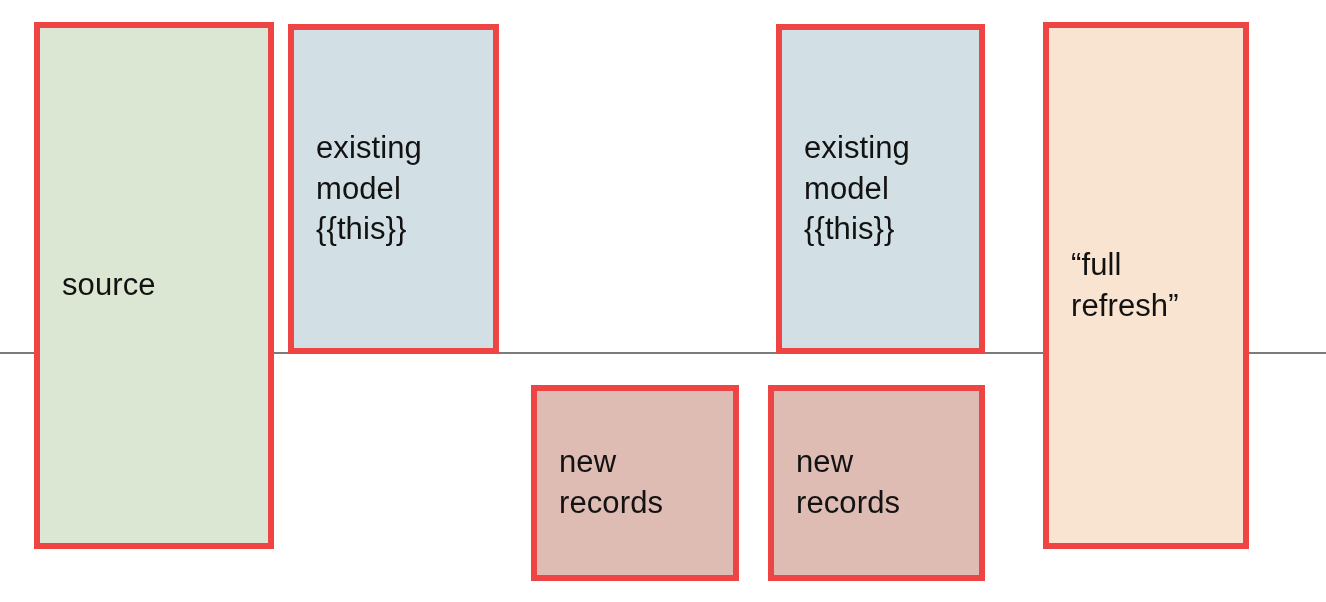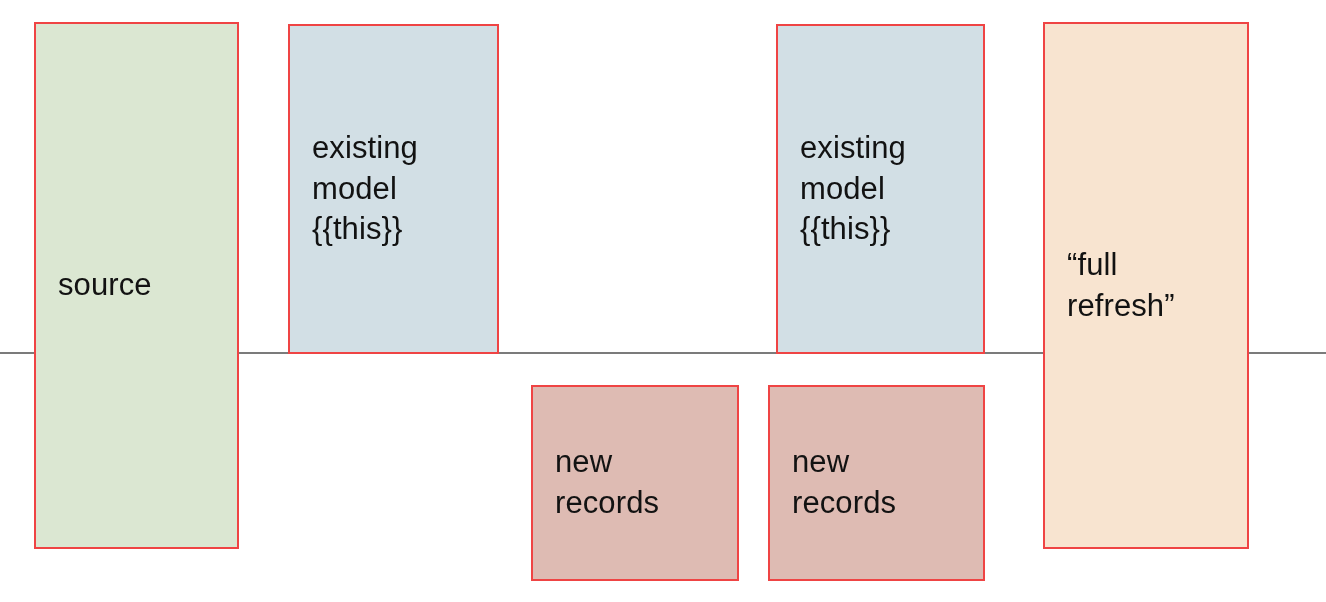--- a/index.html
+++ b/index.html
@@ -20,21 +20,21 @@
   .baseline {
     position: absolute;
     left: 0;
     width: 1326px;
     height: 2px;
     background: #7b7b7b;
   }
   .box {
     position: absolute;
     box-sizing: border-box;
-    border: 2px solid #ef4444;
+    border: 6px solid #ef4444;
     display: flex;
     align-items: center;
     justify-content: flex-start;
   }
   .box-label {
     font-size: 31px;
     line-height: 1.32;
     color: #121212;
     padding-left: 22px;
     padding-right: 8px;
@@ -46,21 +46,21 @@
   .box-new         { background: #debbb3; margin-top: 32px; }
   .box-refresh     { background: #f8e4d0; }
 </style>
 </head>
 <body>
 
 <div id="canvas">
 
   <div class="baseline" style="top:352px;"></div>
 
-  <div class="box box-source" style="left:34px; top:22px; width:205px; height:527px;">
+  <div class="box box-source" style="left:34px; top:22px; width:240px; height:527px;">
     <span class="box-label">source</span>
   </div>
 
   <div class="box box-existing" style="left:288px; top:24px; width:211px; height:330px;">
     <span class="box-label">existing
 model
 {{this}}</span>
   </div>
 
   <div class="box box-new" style="left:531px; top:353px; width:208px; height:196px;">

